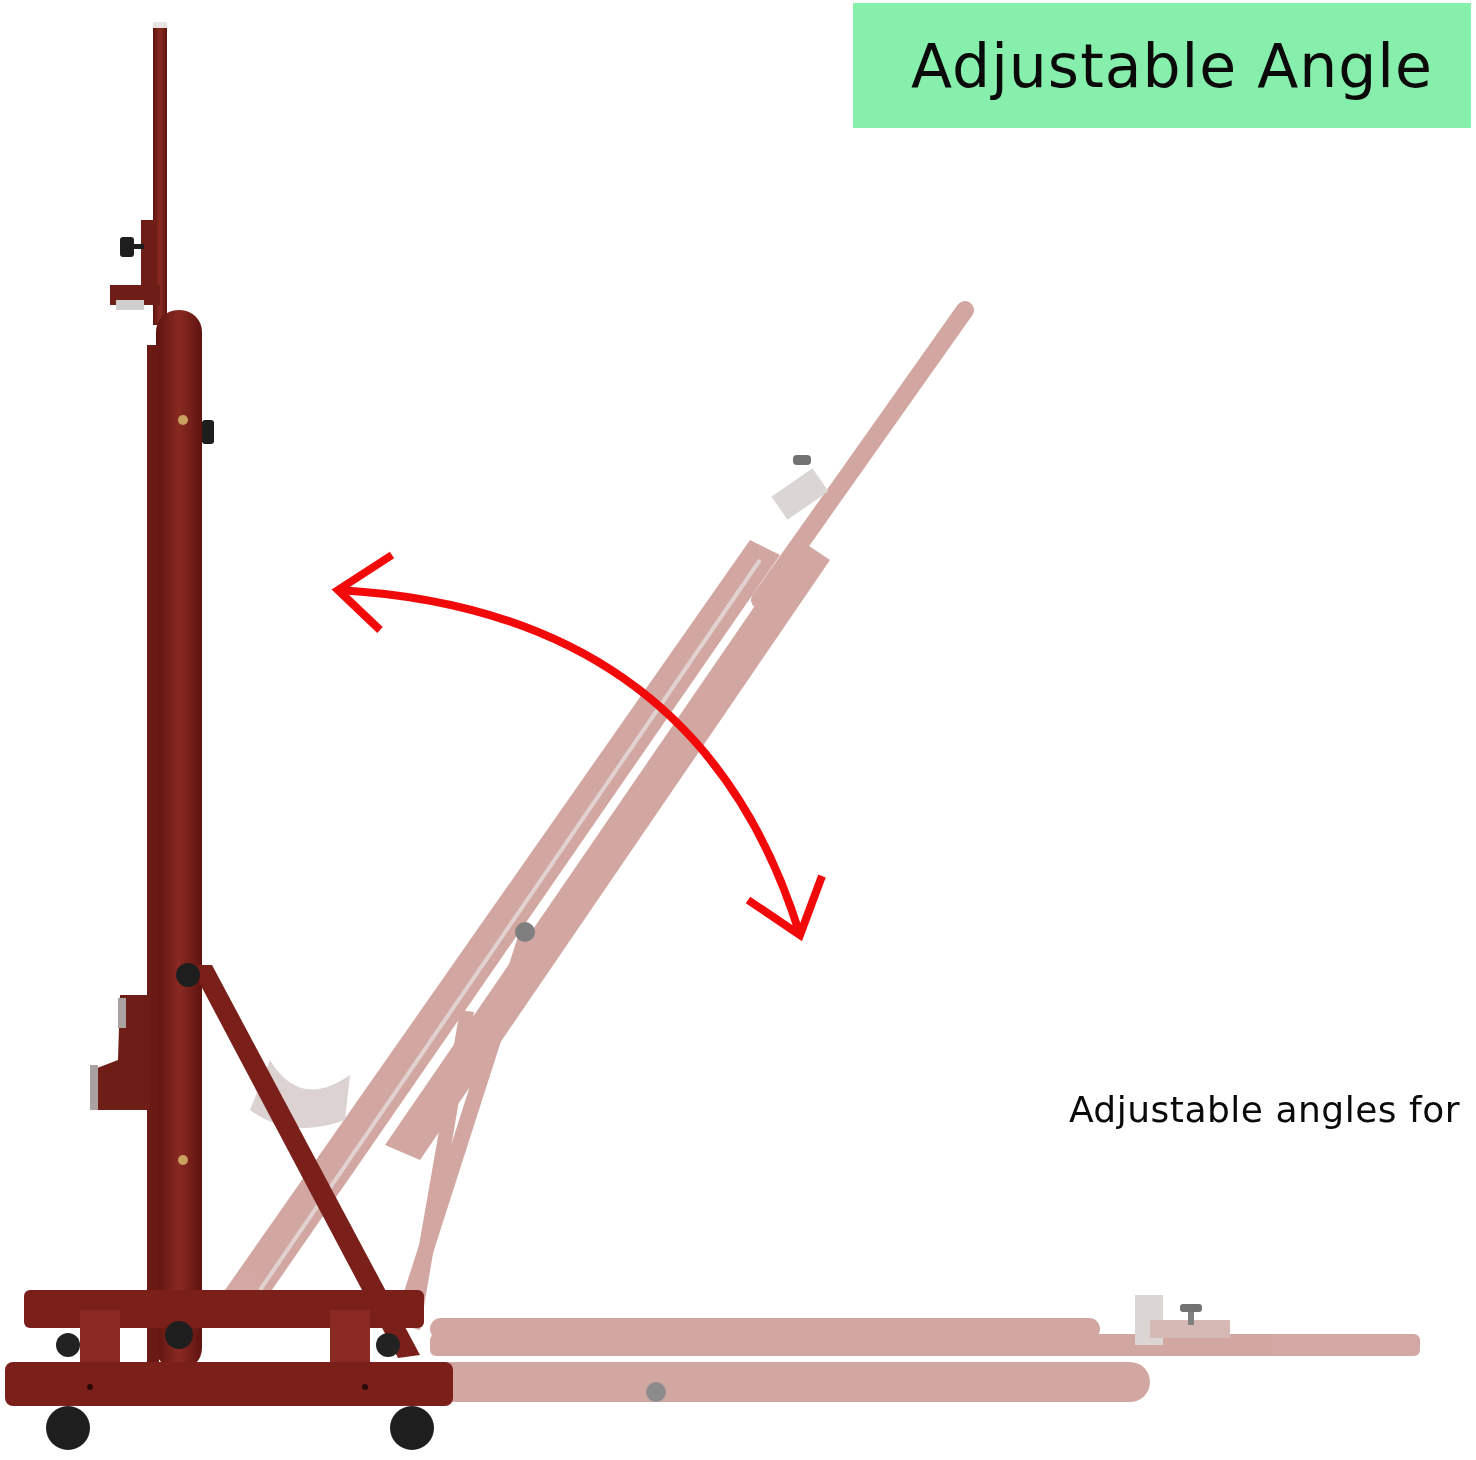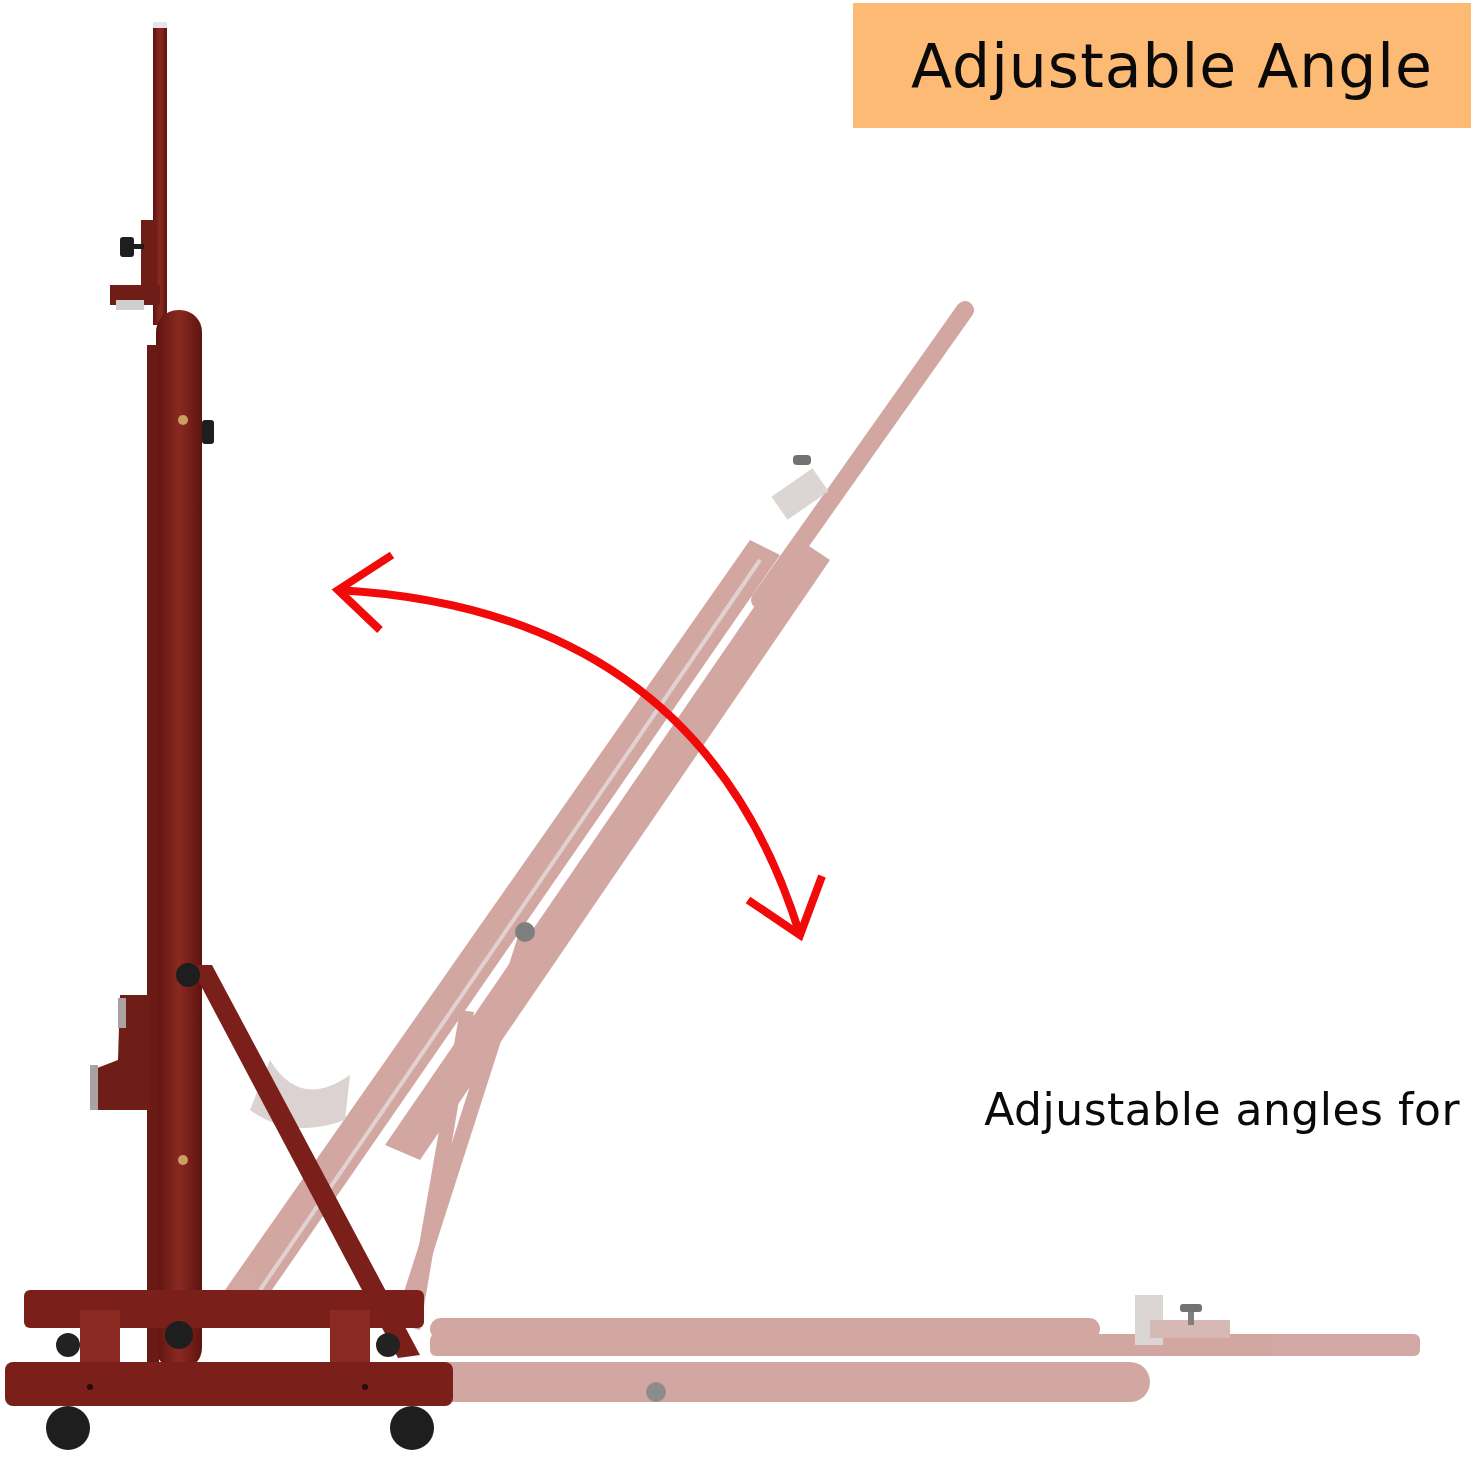--- a/index.html
+++ b/index.html
@@ -8,21 +8,21 @@
     position: absolute; left: 853px; top: 3px; width: 618px; height: 125px;
     display: flex; align-items: center; justify-content: center;
   }
   .banner-text {
     font-family: "DejaVu Sans", sans-serif; font-size: 60px; color: #0a0a0a;
     letter-spacing: 1px; font-weight: normal; padding-left: 20px;
   }
   .caption {
     position: absolute; right: 16px; top: 1080px; width: 740px;
     text-align: right; font-family: "DejaVu Sans", sans-serif;
-    font-size: 44px; line-height: 60px; color: #0a0a0a; letter-spacing: 0.5px;
+    font-size: 36px; line-height: 60px; color: #0a0a0a; letter-spacing: 0.5px;
   }
   .scene { position: absolute; left: 0; top: 0; width: 1476px; height: 1460px; }
 </style>
 </head>
 <body>
 
 <svg class="scene" viewBox="0 0 1476 1460" width="1476" height="1460">
   <defs>
     <linearGradient id="woodV" x1="0" x2="1" y1="0" y2="0">
       <stop offset="0" stop-color="#5e130f"></stop>
@@ -101,19 +101,19 @@
     </g>
   </g>
 
   <g fill="none" stroke="#f20a0a" stroke-width="8" stroke-linecap="butt">
     <path d="M338,590 Q700,610 800,935"></path>
     <polyline points="392,555 338,590 380,630"></polyline>
     <polyline points="748,900 800,935 822,876"></polyline>
   </g>
 </svg>
 
-<div class="banner" style="background: #fdba74;">
+<div class="banner" style="background: #86efac;">
   <span class="banner-text">Adjustable Angle</span>
 </div>
 
 <div class="caption">
   <div>Adjustable angles for</div>
 </div>
 
 </body></html>

